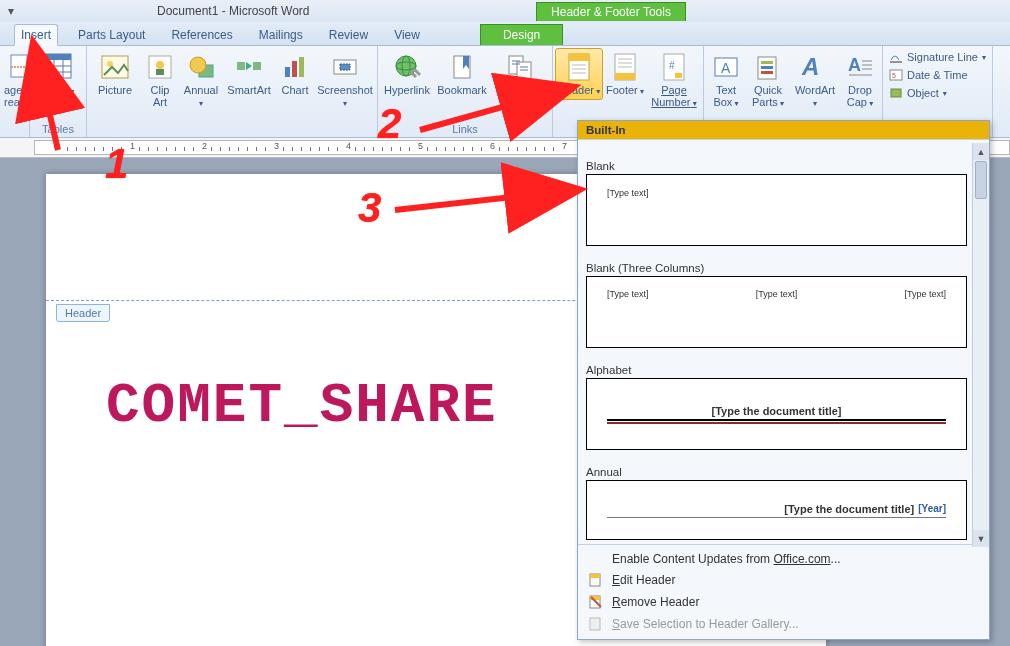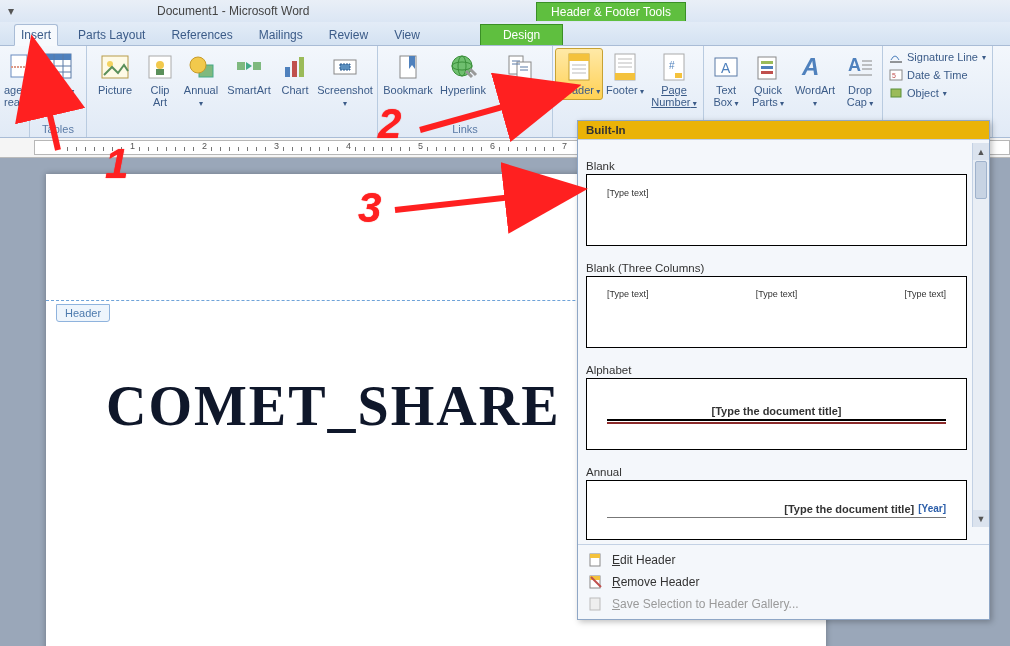--- a/index.html
+++ b/index.html
@@ -40,21 +40,21 @@
   .ruler .strip{ position:absolute; left:34px; right:0; top:2px; bottom:2px; background:#fff; border:1px solid #b7b7b7;}
   .ruler .num{ position:absolute; top:3px; font-size:9px;}
   .ruler .tick{position:absolute; top:9px; width:1px; height:4px; background:#777;}
 
   
   .docwrap { position: absolute; left: 0; right: 0; top: 158px; bottom: 0; background: #9aa7b9; overflow: hidden; }
   .page { position: absolute; left: 46px; top: 16px; width: 780px; height: 600px; background: #fff; box-shadow: 0 0 6px rgba(0,0,0,0.3); }
   .hdr-dash { position: absolute; left: 0; right: 0; top: 126px; border-top: 1.5px dashed #6fa3d9; }
   .hdr-tag { position: absolute; left: 10px; top: 130px; background: #eef5fc; border: 1px solid #8fb3dd; color: #4d7aad; font-size: 11px; padding: 2px 8px; border-radius: 0 0 3px 3px; }
 
-  .watermark { position: absolute; top: 200px; left: 60px; color: #0f172a; font-size: 56px; font-weight: 800; letter-spacing: 2px; font-family: Liberation Serif, serif; }
+  .watermark { position: absolute; top: 200px; left: 60px; color: #be185d; font-size: 56px; font-weight: 800; letter-spacing: 2px; font-family: Liberation Mono, monospace; }
 
   
   .gallery { position: absolute; left: 577px; top: 120px; width: 413px; background: #f4f7fb; border: 1px solid #8fa7c6; box-shadow: 2px 2px 6px rgba(0,0,0,0.25); font-size: 11.5px; color: #333; }
   .gallery .head { background: #eab308; padding: 3px 8px; font-weight: 600; color: #333; border-bottom: 1px solid #c3d1e4; }
   .gallery .list { max-height: 404px; overflow-y: auto; padding: 4px 8px; }
   .gallery .itemlbl { font-size: 11.5px; color: #333; margin: 16px 0 2px; }
   .gallery .preview { background: #fff; border: 1px solid #000; height: 72px; padding: 12px 20px; position: relative; font-family: "Cambria", serif; font-size: 10px; color: #333; }
   .gallery .preview .ph{ font-size:9px;}
   .gallery .preview.threecol{display:flex;justify-content:space-between;align-items:flex-start;}
   .gallery .preview.alpha{display:flex;flex-direction:column;align-items:center;justify-content:center;}
@@ -196,40 +196,40 @@
               <rect x="10" y="10" width="10" height="6" fill="#5a8fbf" stroke="#2a5a8f" stroke-dasharray="2 1"></rect>
             </svg>
           </div>
         <div class="lbl drop">Screenshot</div>
       </div>
     </div>
   </div>
 
   <div class="group">
     <div class="btns">
-      <div class="bigbtn" style="width:56px">
-        <div class="ic">
-            <svg width="26" height="28">
-              <rect x="5" y="3" width="16" height="22" fill="#fff" stroke="#888"></rect>
-              <polygon points="14,3 20,3 20,16 17,12 14,16" fill="#4f81bd"></polygon>
-            </svg>
-          </div>
-        <div class="lbl">Bookmark</div>
-      </div>
       <div class="bigbtn" style="width:54px">
         <div class="ic">
             <svg width="30" height="28">
               <circle cx="14" cy="13" r="10" fill="#6fbf6f" stroke="#3a8f3a"></circle>
               <ellipse cx="14" cy="13" rx="10" ry="4" fill="none" stroke="#3a8f3a"></ellipse>
               <ellipse cx="14" cy="13" rx="4" ry="10" fill="none" stroke="#3a8f3a"></ellipse>
               <path d="M18 18 l6 6" stroke="#999" stroke-width="3"></path>
               <path d="M22 16 l6 6" stroke="#999" stroke-width="3"></path>
             </svg>
           </div>
         <div class="lbl">Hyperlink</div>
+      </div>
+      <div class="bigbtn" style="width:56px">
+        <div class="ic">
+            <svg width="26" height="28">
+              <rect x="5" y="3" width="16" height="22" fill="#fff" stroke="#888"></rect>
+              <polygon points="14,3 20,3 20,16 17,12 14,16" fill="#4f81bd"></polygon>
+            </svg>
+          </div>
+        <div class="lbl">Bookmark</div>
       </div>
       <div class="bigbtn" style="width:60px">
         <div class="ic">
             <svg width="28" height="28">
               <rect x="3" y="3" width="14" height="18" fill="#fff" stroke="#888"></rect>
               <rect x="11" y="9" width="14" height="18" fill="#fff" stroke="#888"></rect>
               <path d="M6 8 h8 M6 11 h8 M14 14 h8 M14 17 h8" stroke="#5a7aa6"></path>
             </svg>
           </div>
         <div class="lbl">Cross-refere</div>
@@ -457,20 +457,24 @@
   </div>
 
   <div class="scrollbar">
     <div class="up">▲</div>
     <div class="thumb"></div>
     <div class="dn">▼</div>
   </div>
 
   <div class="ftr">
     <div class="frow">
+      <span style="width:16px"></span>
+      <span><span>Enable Content Updates from </span><span class="u">Office.com</span><span>...</span></span>
+    </div>
+    <div class="frow">
       <svg>
           <rect x="2" y="2" width="10" height="12" fill="#fff" stroke="#888"></rect>
           <rect x="2" y="2" width="10" height="4" fill="#f4c23c"></rect>
         </svg>
       <span><span class="u">E</span><span>dit Header</span></span>
     </div>
     <div class="frow">
       <svg>
           <rect x="2" y="2" width="10" height="12" fill="#fff" stroke="#888"></rect>
           <rect x="2" y="2" width="10" height="4" fill="#f4c23c"></rect>

